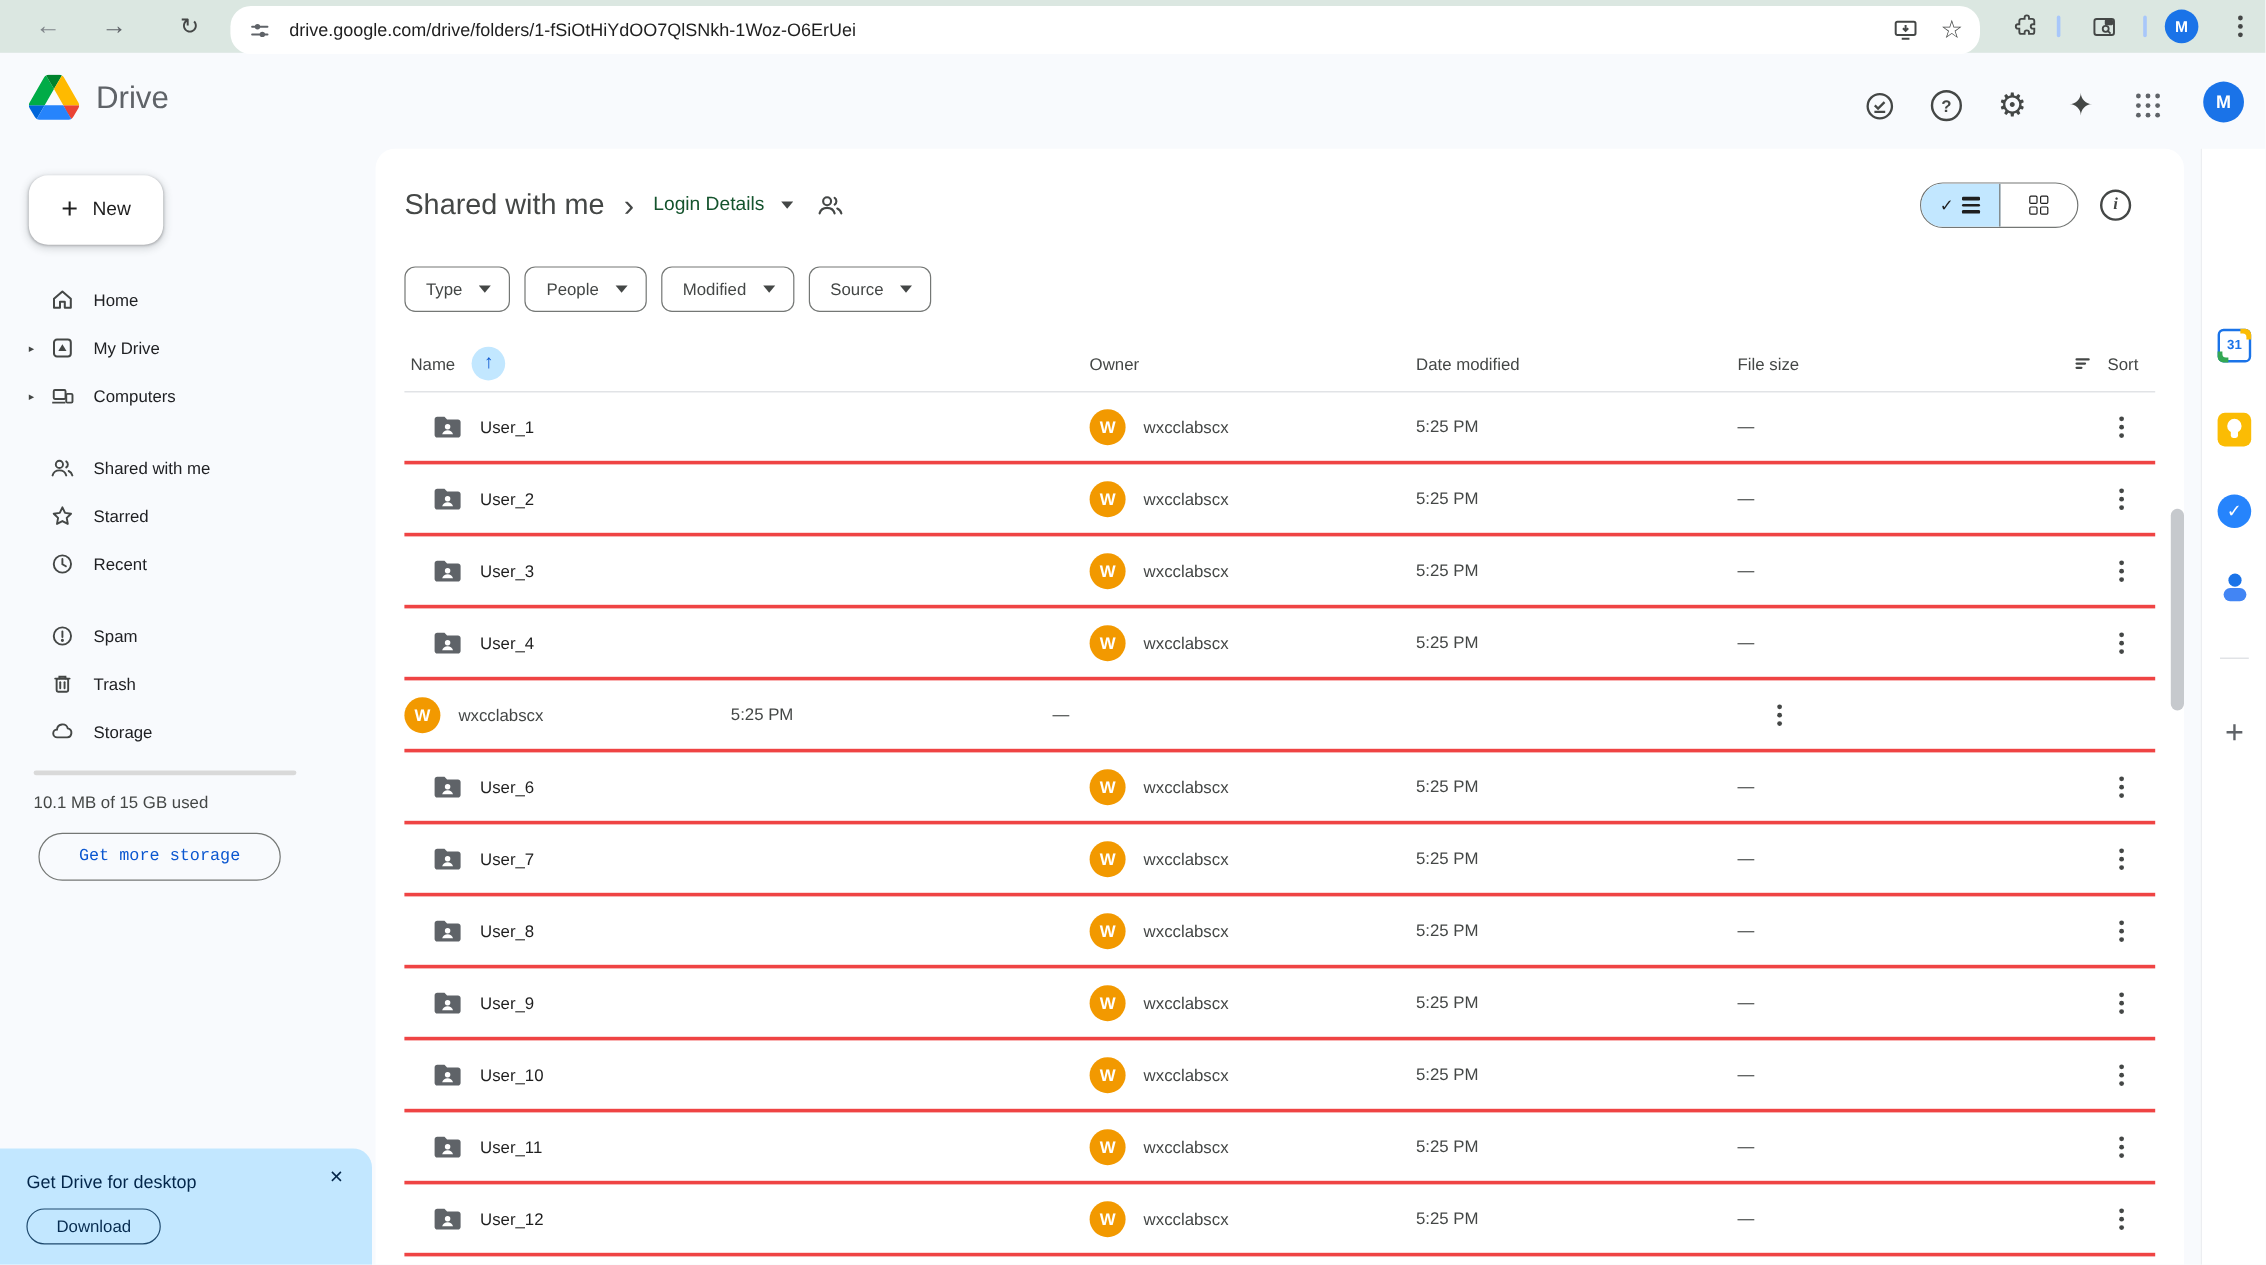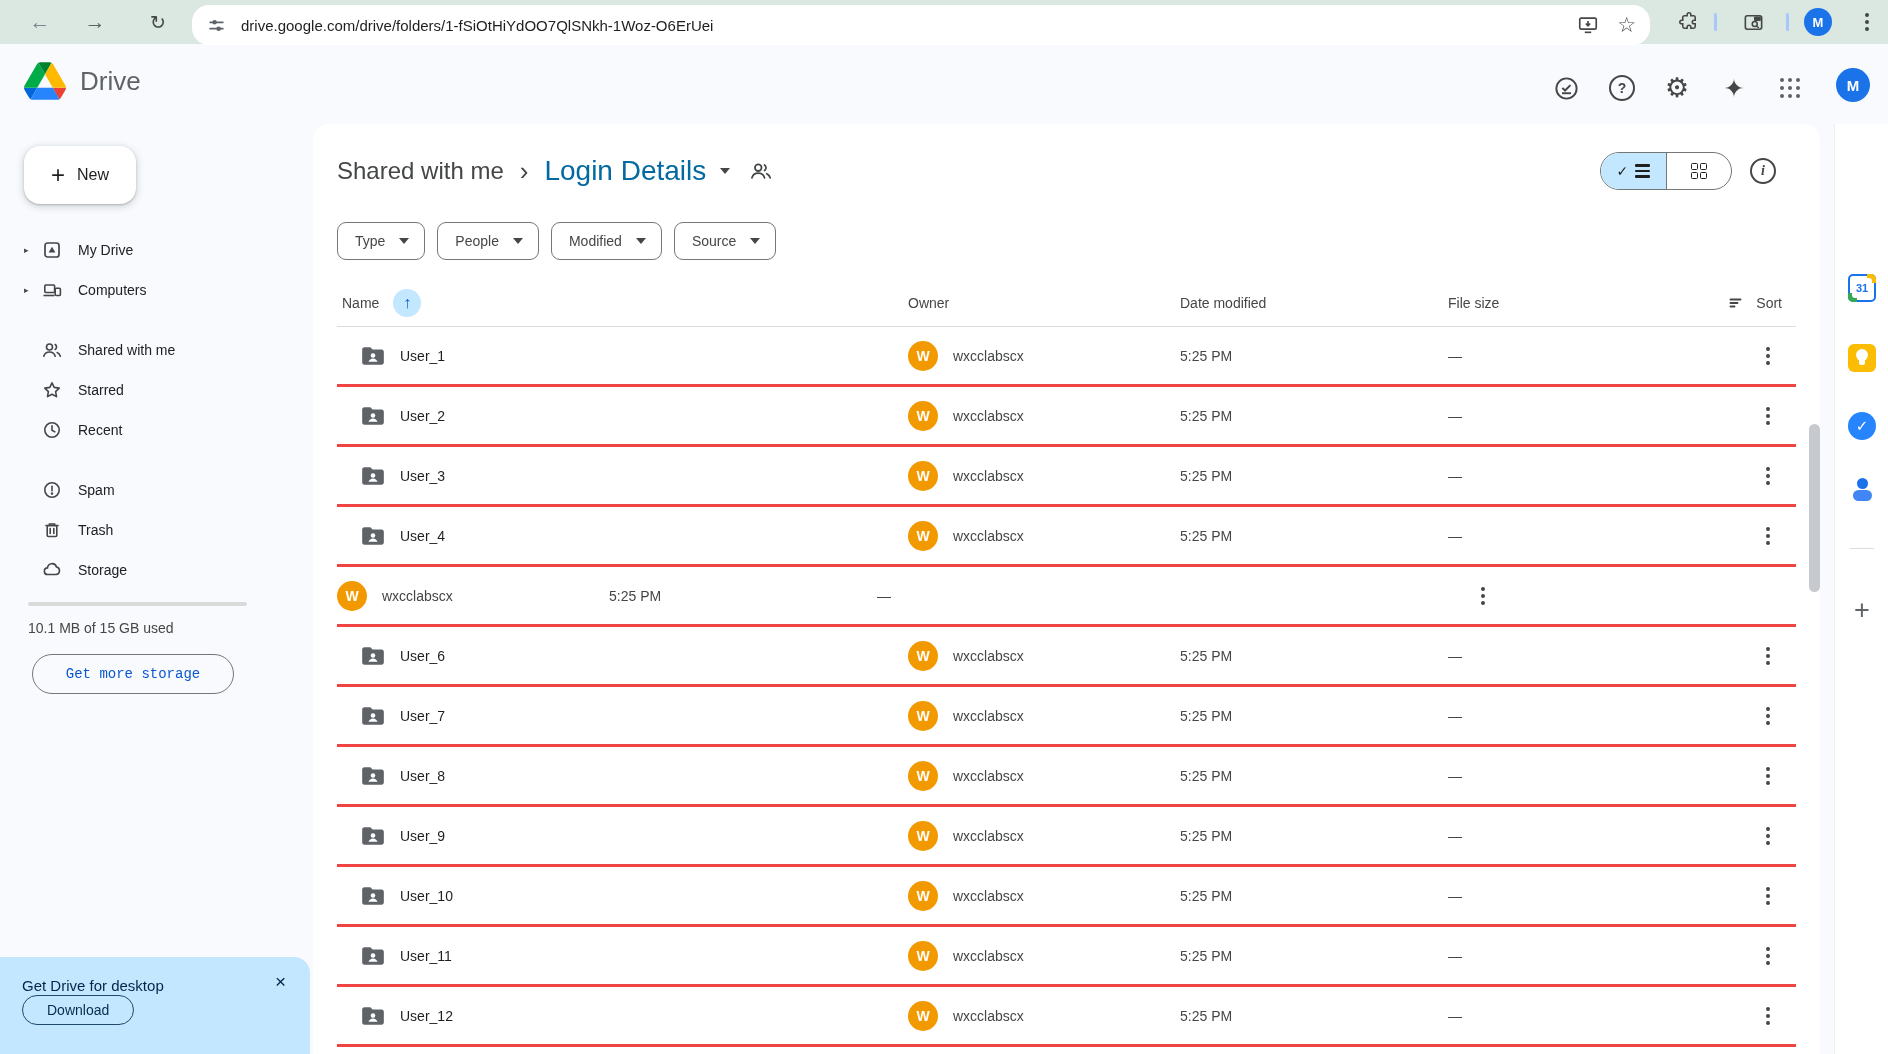--- a/index.html
+++ b/index.html
@@ -41,28 +41,28 @@
 .side-item { display:flex; align-items:center; height:40px; padding-left:12px; border-radius:20px; font-size:14px; color:#202124; cursor:pointer; }
 .side-item .exp { width:18px; font-size:9px; color:#444746; }
 .side-item .sic { width:20px; height:20px; margin-right:16px; display:flex; align-items:center; justify-content:center; }
 .side-gap { height:20px; }
 #storage-bar { margin:12px 0 0 16px; width:219px; height:4px; border-radius:2px; background:#d9d9d9; }
 #storage-text { margin:14px 0 0 16px; font-size:14px; color:#444746; }
 #more-storage-btn { margin:18px 0 0 20px; width:202px; height:40px; border:1px solid #747775; border-radius:20px; background:transparent; color:#0b57d0; font-size:14px; font-weight:500; font-family:Liberation Mono, monospace; cursor:pointer; }
 #desktop-banner { position:absolute; left:0; bottom:0; width:310px; height:97px; background:#c2e7ff; border-radius:0 16px 0 0; padding:20px 22px 0; }
 #banner-title { font-size:15px; font-weight:500; color:#03264a; }
 #banner-close { position:absolute; top:14px; right:24px; font-size:19px; color:#03264a; cursor:pointer; }
-#banner-download { margin-top:1px; height:30px; padding:0 24px; border:1px solid #1f4a6e; border-radius:15px; background:transparent; color:#062b4f; font-size:14px; font-weight:500; font-family:inherit; cursor:pointer; }
+#banner-download { margin-top:13px; height:30px; padding:0 24px; border:1px solid #1f4a6e; border-radius:15px; background:transparent; color:#062b4f; font-size:14px; font-weight:500; font-family:inherit; cursor:pointer; }
 
 
 #main-card { position:absolute; left:313px; top:124px; width:1507px; height:930px; background:#fff; border-radius:16px 16px 0 0; overflow:hidden; }
 #crumb-row { margin-top:18px; height:58px; display:flex; align-items:center; padding:0 44px 0 24px; }
 .crumb-parent { font-size:24px; color:#444746; cursor:pointer; }
 .crumb-sep { font-size:26px; color:#444746; margin:0 16px; }
-.crumb-current { font-size:28px; color:#0369a1; }
+.crumb-current { font-size:16px; color:#14532d; }
 .caret-down { width:0; height:0; border-left:5px solid transparent; border-right:5px solid transparent; border-top:6px solid #444746; margin-left:14px; }
 .crumb-people { margin-left:20px; }
 #view-toggle { margin-left:auto; width:132px; height:38px; border:1px solid #747775; border-radius:19px; display:flex; overflow:hidden; }
 .vhalf { flex:1; display:flex; align-items:center; justify-content:center; gap:7px; cursor:pointer; }
 .vhalf.sel { background:#c2e7ff; border-right:1px solid #747775; }
 .vhalf .check { font-size:14px; color:#1f1f1f; }
 .list-bars { display:flex; flex-direction:column; gap:3px; }
 .list-bars i { width:15px; height:2.4px; background:#1f1f1f; border-radius:1px; }
 .grid-ic { display:grid; grid-template-columns:repeat(2,7px); grid-gap:2.5px; }
 .grid-ic i { width:7px; height:7px; border:1.8px solid #1f1f1f; border-radius:1.5px; }
@@ -200,20 +200,29 @@
   </span>
   <div id="hdr-avatar">M</div>
 </div>
 
 <div id="sidebar">
   <button id="new-btn">
     <span class="plus">+</span>
     <span>New</span>
   </button>
 
+  <div class="side-item">
+    <span class="exp"></span>
+    <span class="sic">
+      <svg width="20" height="20" viewBox="0 0 20 20" fill="none" stroke="#444746" stroke-width="1.7" stroke-linejoin="round">
+          <path d="M3 16.5V9l7-6 7 6v7.5h-5v-5H8v5H3z"></path>
+        </svg>
+    </span>
+    <span>Home</span>
+  </div>
   <div class="side-item">
     <span class="exp">▸</span>
     <span class="sic">
       <svg width="20" height="20" viewBox="0 0 20 20">
           <rect x="3" y="3" width="14" height="14" rx="2.5" fill="none" stroke="#444746" stroke-width="1.7"></rect>
           <path d="M10 6.8 13.4 12.6H6.6z" fill="#444746"></path>
         </svg>
     </span>
     <span>My Drive</span>
   </div>

